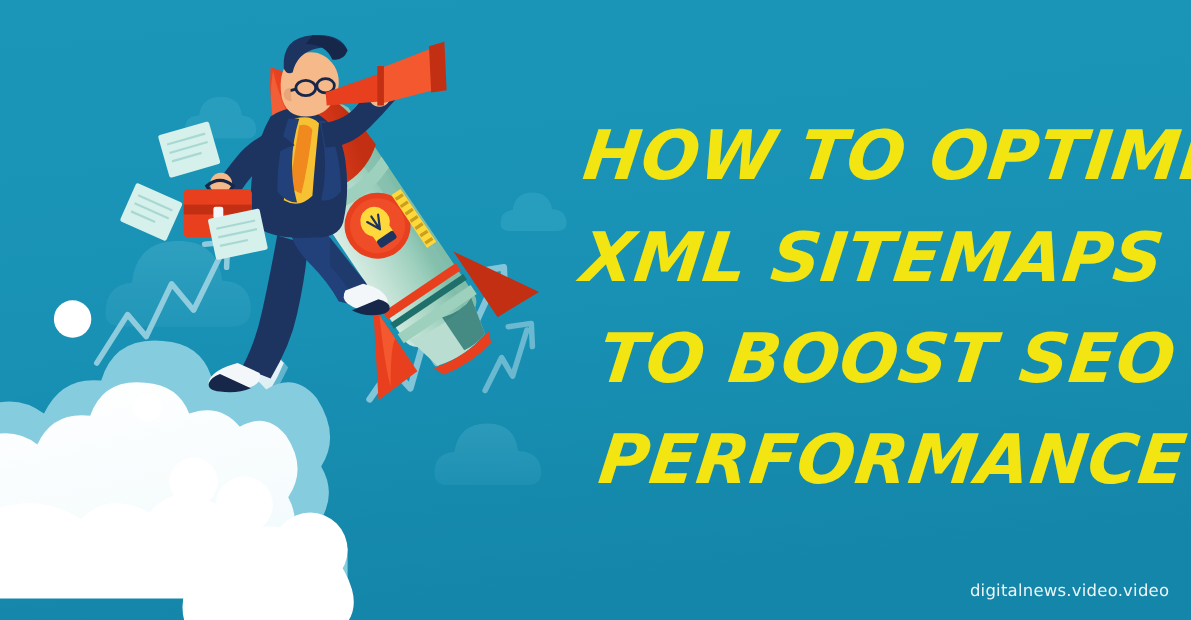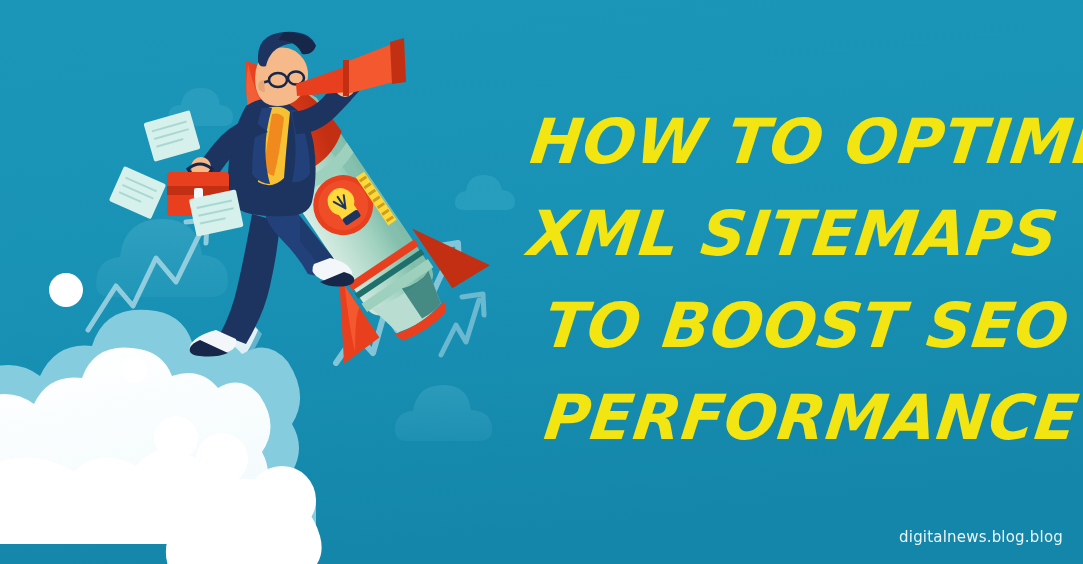--- a/index.html
+++ b/index.html
@@ -282,15 +282,15 @@
     </g>
   </svg>
 
   <div id="headline">
     <div class="hl-line l1">How to Optimize</div>
     <div class="hl-line l2">XML Sitemaps</div>
     <div class="hl-line l3">to Boost SEO</div>
     <div class="hl-line l4">Performance</div>
   </div>
 
-  <div id="watermark">digitalnews.blog.blog</div>
+  <div id="watermark">digitalnews.video.video</div>
 
 </div>
 
 </body></html>

